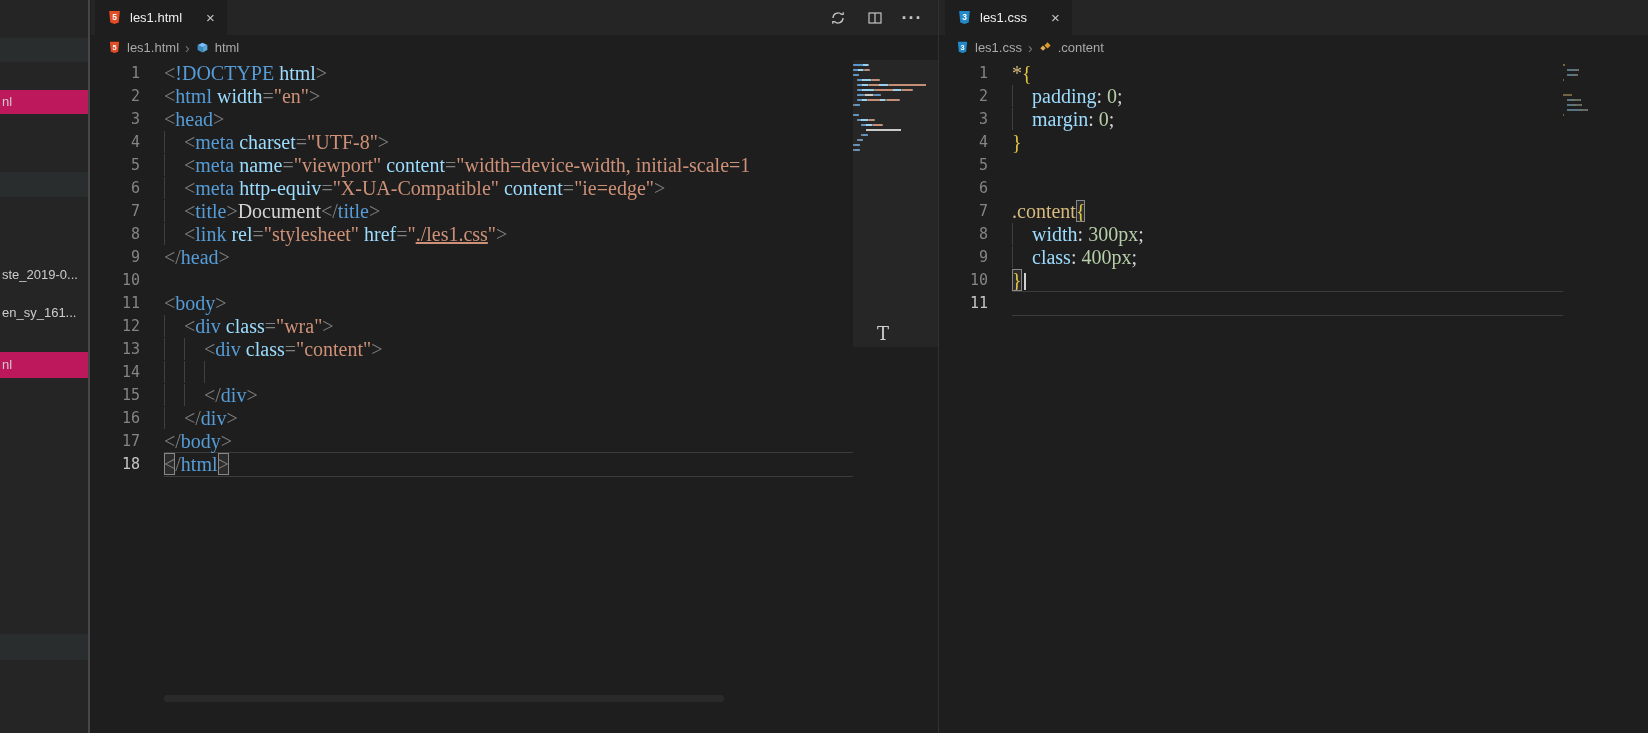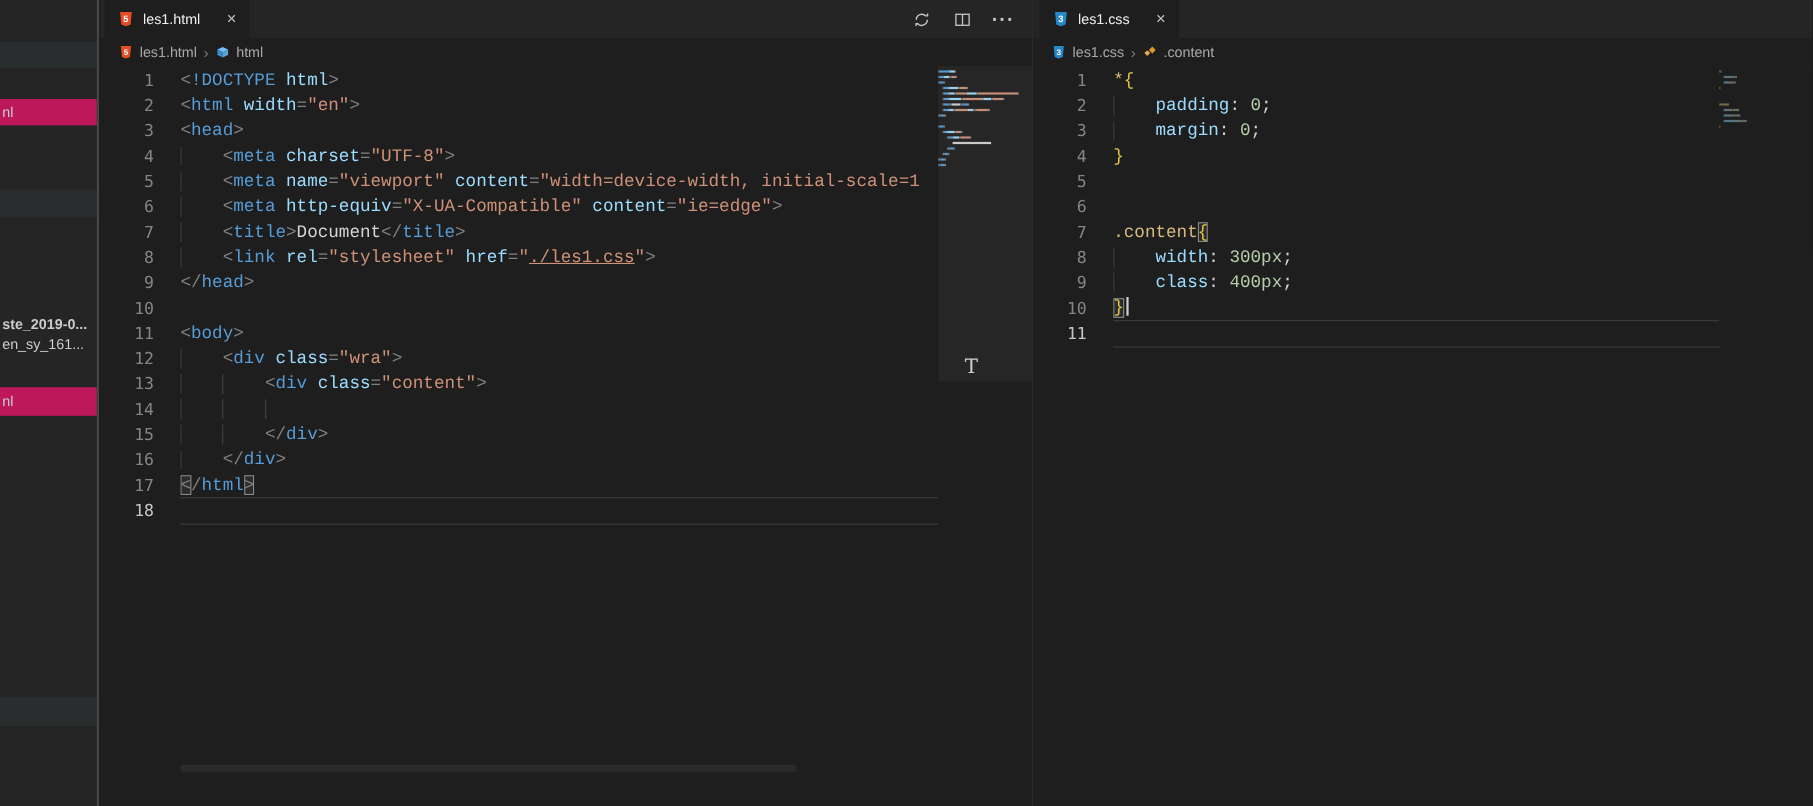--- a/index.html
+++ b/index.html
@@ -8,21 +8,21 @@
 
   
   .sidebar{position:absolute;left:0;top:0;width:88px;height:733px;background:#252526;}
   .side-row{position:absolute;left:0;width:88px;overflow:hidden;}
   .side-row .lbl{display:block;padding-left:2px;font-size:13px;color:#cccccc;white-space:nowrap;}
   .v-hl{background:#2a2d2e;}
   .v-sel{background:#be185d;}
   .pos1{top:38px;height:24px;line-height:24px;}
   .pos2{top:90px;height:24px;line-height:24px;}
   .pos3{top:172px;height:25px;line-height:25px;}
-  .pos4{top:284px;height:22px;line-height:22px;font-weight:bold;}
+  .pos4{top:264px;height:22px;line-height:22px;}
   .pos5{top:302px;height:22px;line-height:22px;}
   .pos6{top:352px;height:26px;line-height:26px;}
   .pos7{top:634px;height:26px;line-height:26px;}
   .sash{position:absolute;left:88px;top:0;width:2px;height:733px;background:#464646;}
 
   
   .group{position:absolute;top:0;height:733px;background:#1e1e1e;}
   .g-left{left:91px;width:847px;}
   .g-right{left:939px;width:709px;}
   .group-divider{position:absolute;left:938px;top:0;width:1px;height:733px;background:#303030;}
@@ -38,21 +38,21 @@
 
   .crumbs{position:absolute;top:35px;left:0;right:0;height:25px;background:#1e1e1e;display:flex;align-items:center;gap:6px;padding-left:17px;font-size:13px;color:#a9a9a9;}
   .crumbs .chev{color:#7a7a7a;font-size:14px;}
 
   
   .editor{position:absolute;top:60px;left:0;right:0;bottom:0;}
   .gutter{position:absolute;top:2px;left:0;width:49px;}
   .gutter .ln{height:23px;line-height:23px;text-align:right;color:#858585;font-family:"DejaVu Sans Mono",monospace;font-size:15px;}
   .gutter .ln.active{color:#c6c6c6;}
   .codearea{position:absolute;top:2px;left:73px;right:85px;bottom:0;overflow:hidden;}
-  .cl{height:23px;line-height:23px;white-space:pre;font-family:Liberation Mono, monospace;font-size:16px;}
+  .cl{height:23px;line-height:23px;white-space:pre;font-family:Liberation Serif, serif;font-size:20px;}
   .tk-p{color:#808080;}
   .tk-t{color:#569cd6;}
   .tk-a{color:#9cdcfe;}
   .tk-s{color:#ce9178;}
   .tk-su{color:#ce9178;text-decoration:underline;}
   .tk-x{color:#d4d4d4;}
   .tk-sel{color:#d7ba7d;}
   .tk-br{color:#e2c542;}
   .tk-prop{color:#9cdcfe;}
   .tk-num{color:#b5cea8;}
@@ -180,20 +180,21 @@
           <div class="cl"><span class="tk-g">    </span><span class="tk-p">&lt;</span><span class="tk-t">title</span><span class="tk-p">&gt;</span><span class="tk-x">Document</span><span class="tk-p">&lt;/</span><span class="tk-t">title</span><span class="tk-p">&gt;</span></div>
           <div class="cl"><span class="tk-g">    </span><span class="tk-p">&lt;</span><span class="tk-t">link</span><span class="tk-x"> </span><span class="tk-a">rel</span><span class="tk-p">=</span><span class="tk-s">"stylesheet"</span><span class="tk-x"> </span><span class="tk-a">href</span><span class="tk-p">=</span><span class="tk-s">"</span><span class="tk-su">./les1.css</span><span class="tk-s">"</span><span class="tk-p">&gt;</span></div>
           <div class="cl"><span class="tk-p">&lt;/</span><span class="tk-t">head</span><span class="tk-p">&gt;</span></div>
           <div class="cl"></div>
           <div class="cl"><span class="tk-p">&lt;</span><span class="tk-t">body</span><span class="tk-p">&gt;</span></div>
           <div class="cl"><span class="tk-g">    </span><span class="tk-p">&lt;</span><span class="tk-t">div</span><span class="tk-x"> </span><span class="tk-a">class</span><span class="tk-p">=</span><span class="tk-s">"wra"</span><span class="tk-p">&gt;</span></div>
           <div class="cl"><span class="tk-g">    </span><span class="tk-g">    </span><span class="tk-p">&lt;</span><span class="tk-t">div</span><span class="tk-x"> </span><span class="tk-a">class</span><span class="tk-p">=</span><span class="tk-s">"content"</span><span class="tk-p">&gt;</span></div>
           <div class="cl"><span class="tk-g">    </span><span class="tk-g">    </span><span class="tk-g">    </span></div>
           <div class="cl"><span class="tk-g">    </span><span class="tk-g">    </span><span class="tk-p">&lt;/</span><span class="tk-t">div</span><span class="tk-p">&gt;</span></div>
           <div class="cl"><span class="tk-g">    </span><span class="tk-p">&lt;/</span><span class="tk-t">div</span><span class="tk-p">&gt;</span></div>
+          <div class="cl"><span class="tk-p">&lt;/</span><span class="tk-t">body</span><span class="tk-p">&gt;</span></div>
           <div class="cl"><span class="tk-p boxed">&lt;</span><span class="tk-p">/</span><span class="tk-t">html</span><span class="tk-p boxed">&gt;</span></div>
         </div>
       <div class="minimap">
         <div>
             <div class="mrow">
               <span style="width: 1.05px; background: rgb(128, 128, 128);"></span>
               <span style="width: 9.45px; background: rgb(86, 156, 214);"></span>
               <span style="width: 4.2px; background: rgb(156, 220, 254);"></span>
               <span style="width: 1.05px; background: rgb(128, 128, 128);"></span>
             </div>

